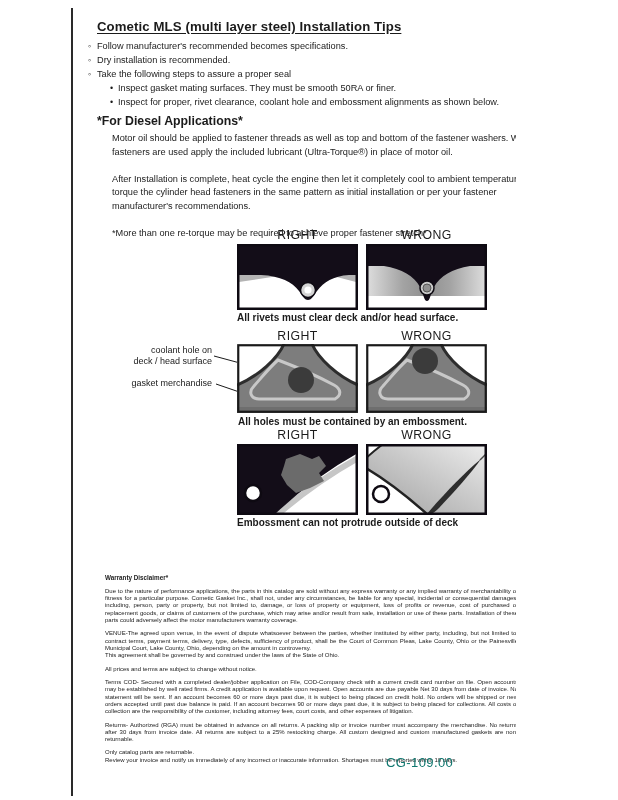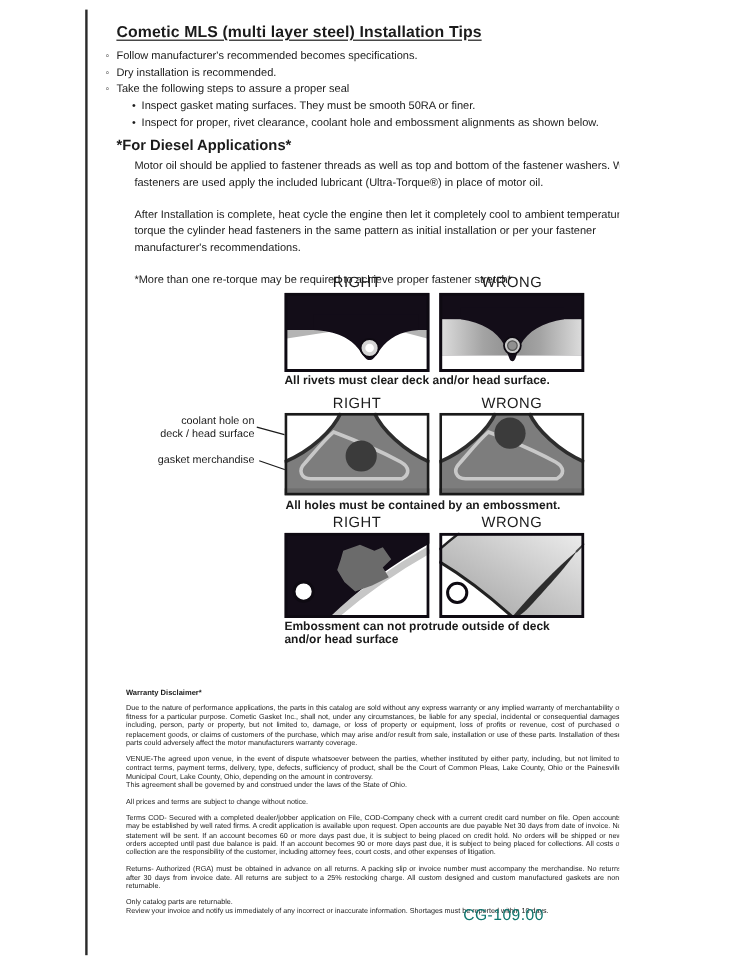--- a/index.html
+++ b/index.html
@@ -168,21 +168,20 @@
       <path d="M17,0 Q8,7 0,14" stroke="#222222" stroke-width="2" fill="none"></path>
       <path d="M60,71 C78,50 97,30 115,15 C106,28 88,48 73,64 C68,69 64,71 60,71 Z" fill="#2d2d2d"></path>
       <path d="M114,16 L121,9" stroke="#444444" stroke-width="1.5" fill="none"></path>
       <circle cx="15" cy="50" r="8" fill="#ffffff" stroke="#0e0a12" stroke-width="2.5"></circle>
       <rect x="1.25" y="1.25" width="118.5" height="68.5" fill="none" stroke="#0e0a12" stroke-width="2.5"></rect>
     </svg>
   </div>
 
   <div class="caption" style="top:517px;">
     <div>Embossment can not protrude outside of deck</div>
-    <div>and/or head surface</div>
   </div>
 
   <div class="disc">
     <p class="disc-h">Warranty Disclaimer*</p>
     <p>Due to the nature of performance applications, the parts in this catalog are sold without any express warranty or any implied warranty of merchantability or fitness for a particular purpose. Cometic Gasket Inc., shall not, under any circumstances, be liable for any special, incidental or consequential damages, including, person, party or property, but not limited to, damage, or loss of property or equipment, loss of profits or revenue, cost of purchased or replacement goods, or claims of customers of the purchase, which may arise and/or result from sale, installation or use of these parts. Installation of these parts could adversely affect the motor manufacturers warranty coverage.</p>
     <p>VENUE-The agreed upon venue, in the event of dispute whatsoever between the parties, whether instituted by either party, including, but not limited to, contract terms, payment terms, delivery, type, defects, sufficiency of product, shall be the Court of Common Pleas, Lake County, Ohio or the Painesville Municipal Court, Lake County, Ohio, depending on the amount in controversy.
 This agreement shall be governed by and construed under the laws of the State of Ohio.</p>
     <p>All prices and terms are subject to change without notice.</p>
     <p>Terms COD- Secured with a completed dealer/jobber application on File, COD-Company check with a current credit card number on file. Open accounts may be established by well rated firms. A credit application is available upon request. Open accounts are due payable Net 30 days from date of invoice. No statement will be sent. If an account becomes 60 or more days past due, it is subject to being placed on credit hold. No orders will be shipped or new orders accepted until past due balance is paid. If an account becomes 90 or more days past due, it is subject to being placed for collections. All costs of collection are the responsibility of the customer, including attorney fees, court costs, and other expenses of litigation.</p>
     <p>Returns- Authorized (RGA) must be obtained in advance on all returns. A packing slip or invoice number must accompany the merchandise. No returns after 30 days from invoice date. All returns are subject to a 25% restocking charge. All custom designed and custom manufactured gaskets are non-returnable.</p>

